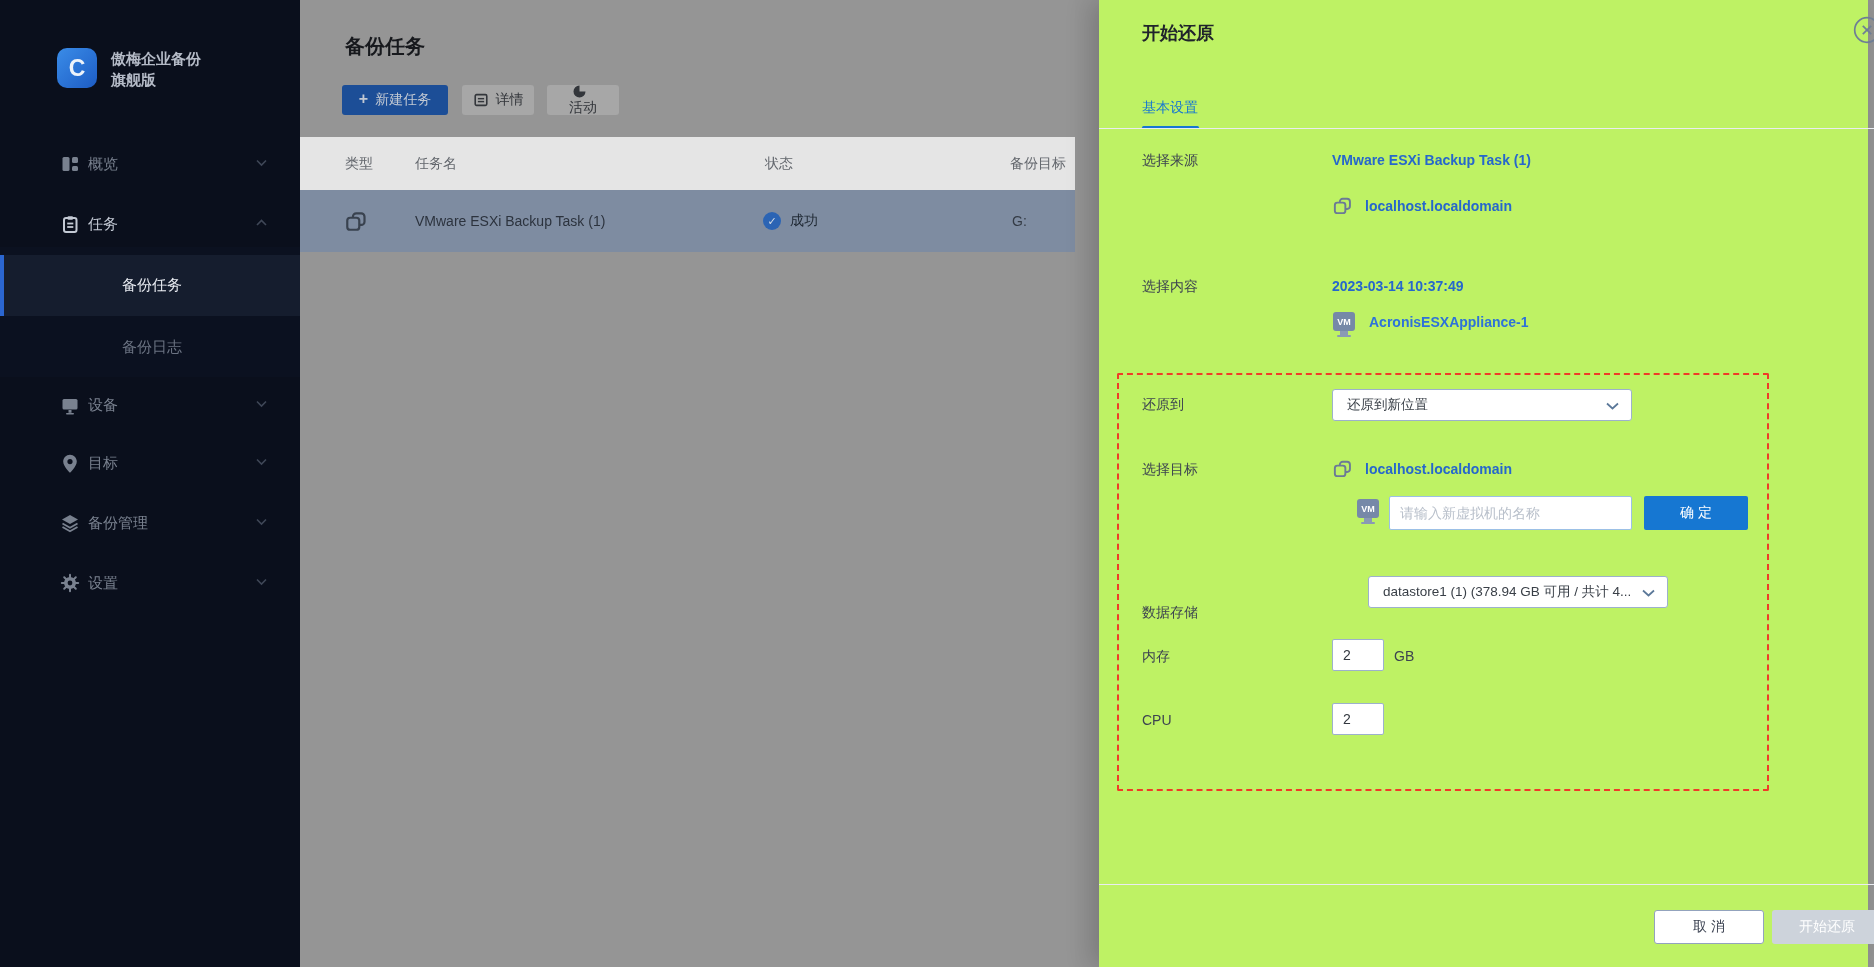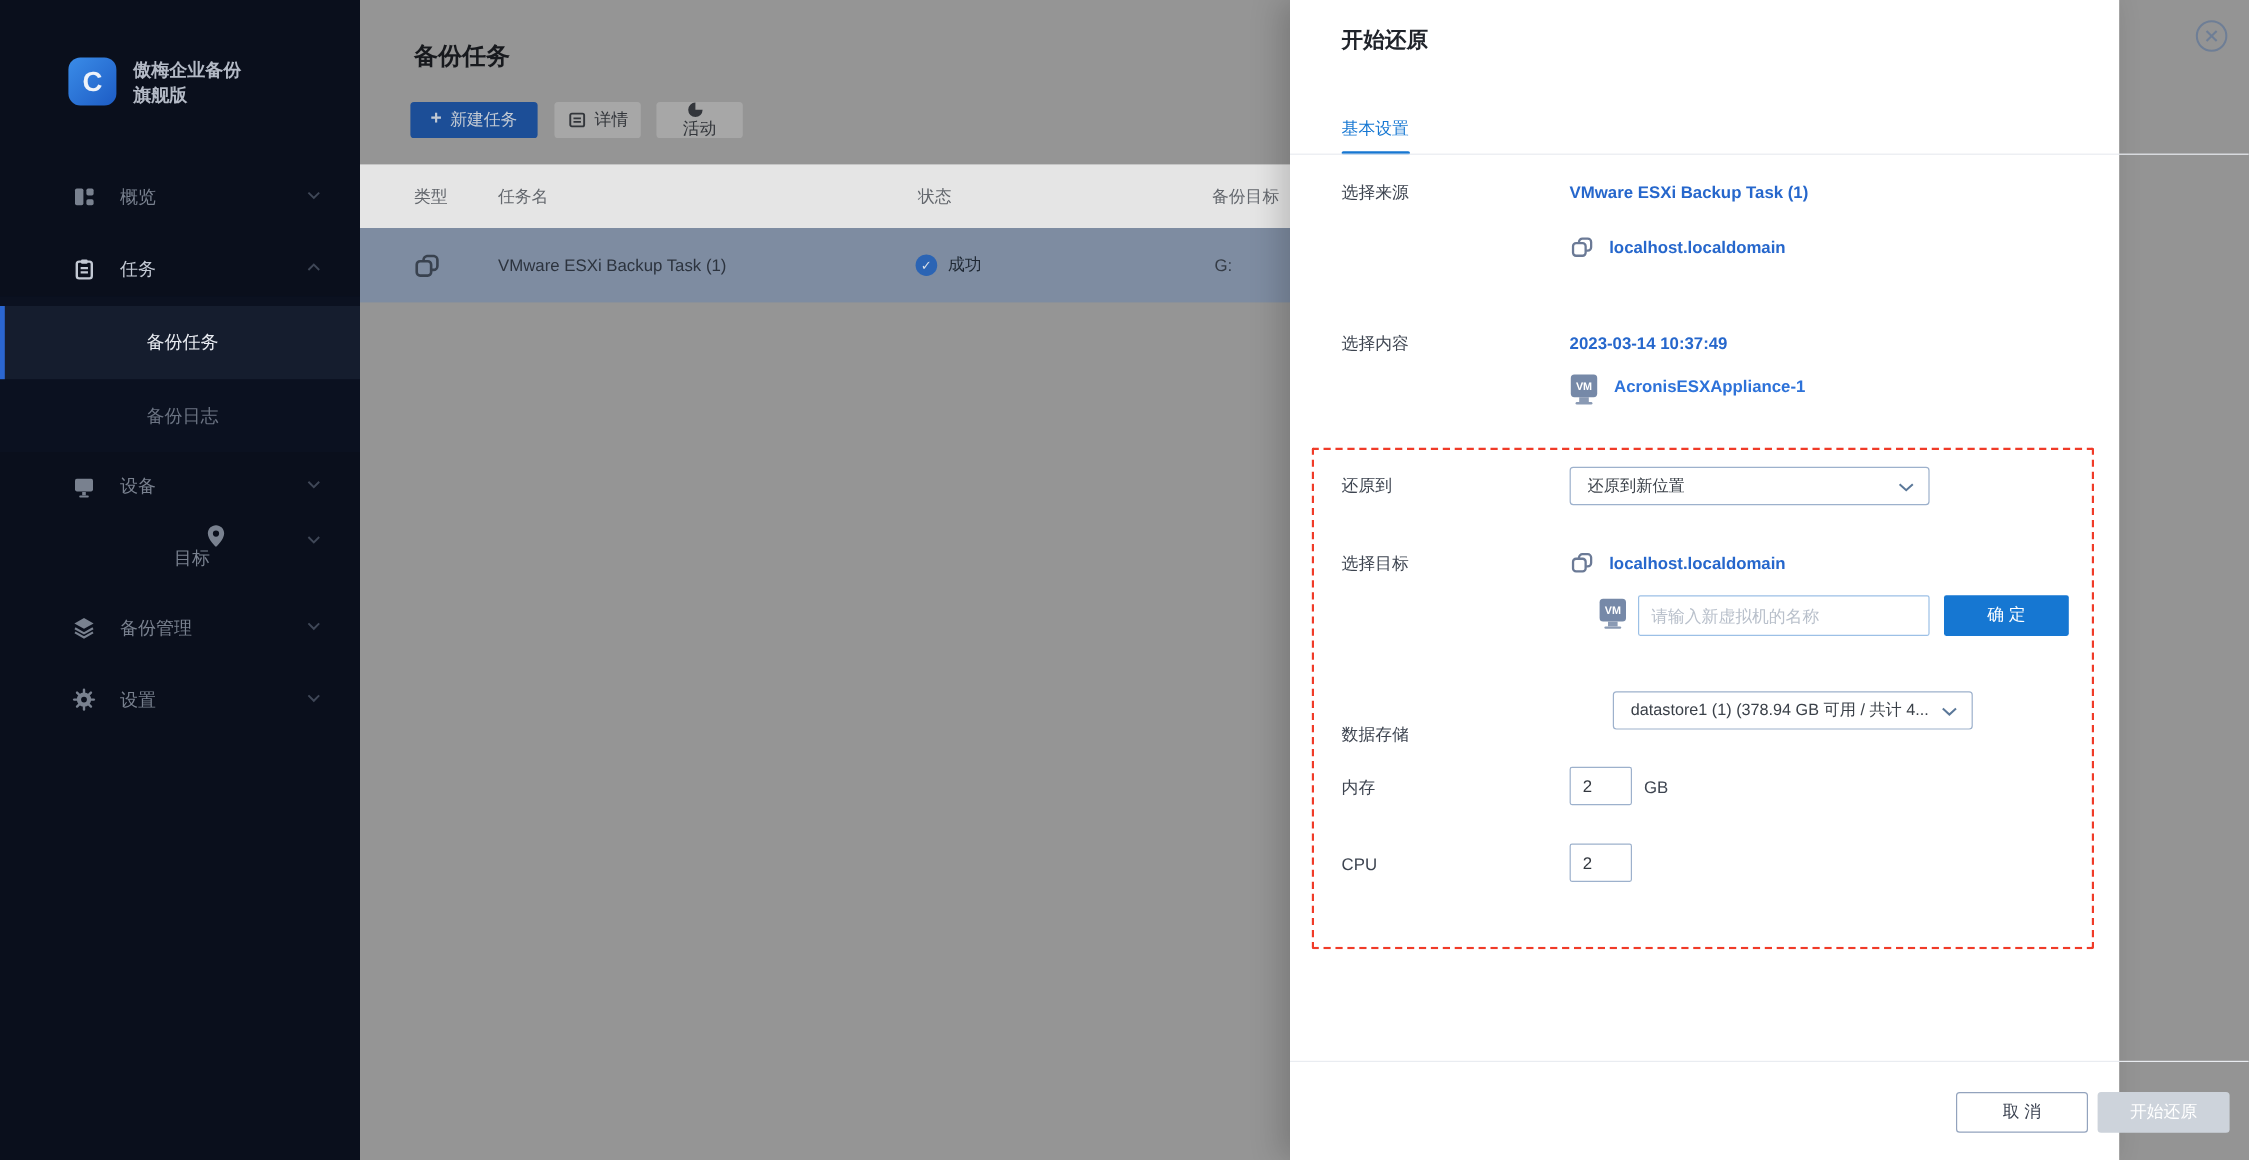--- a/index.html
+++ b/index.html
@@ -8,21 +8,21 @@
   .screen { position:relative; width:1874px; height:967px; }
 
   
   .sidebar { position:absolute; left:0; top:0; width:300px; height:967px; background:#0a0f1c; z-index:3; }
   .logo-row { position:absolute; left:57px; top:48px; display:flex; align-items:flex-start; }
   .logo-tile { width:40px; height:40px; border-radius:10px; background:linear-gradient(135deg,#3a8ce8,#1d5cc4);
                display:flex; align-items:center; justify-content:center; color:#eef3fa; font-size:23px; font-weight:bold; }
   .logo-text { margin-left:14px; color:#b4bac6; font-size:15px; font-weight:bold; line-height:21px; padding-top:0px; }
   .nav-item { position:absolute; left:0; width:300px; height:30px; display:flex; align-items:center; color:#79818f; font-size:15px; cursor:pointer; }
   .nav-item .nico { width:20px; height:20px; margin-left:60px; flex:0 0 auto; }
-  .nav-item .nlabel { margin-left:20px; }
+  .nav-item .nlabel { margin-left:8px; }
   .nav-item .chev { position:absolute; left:256px; top:10px; width:11px; height:8px; color:#3f4757; }
   .nav-item.bright { color:#c3c9d4; }
   .submenu-wrap { position:absolute; left:0; top:247px; width:300px; height:130px; background:#0b1120; }
   .subitem { position:absolute; left:0; width:300px; display:flex; align-items:center; font-size:15px; cursor:pointer; }
   .subitem .slabel { margin-left:122px; }
   .subitem.active { top:8px; height:61px; background:#151d2e; color:#e8ebf1; border-left:4px solid #2b66d0; }
   .subitem.active .slabel { margin-left:118px; }
   .subitem.plain { top:83px; height:34px; color:#6b7382; }
 
   
@@ -41,21 +41,21 @@
   .trow { position:absolute; left:0; top:190px; width:775px; height:62px; background:#7e8ca1; cursor:pointer; }
   .trow .rc { position:absolute; top:0; height:62px; display:flex; align-items:center; }
   .rc.r-type { left:44px; color:#39424f; }
   .rc.r-name { left:115px; font-size:14px; color:#2c333e; }
   .rc.r-status { left:463px; font-size:14px; color:#1f2833; }
   .rc.r-target { left:712px; font-size:14px; color:#343b45; }
   .status-badge { width:18px; height:18px; border-radius:50%; background:#2b64b4; color:#d6dde6; font-size:11px;
                   display:flex; align-items:center; justify-content:center; margin-right:9px; }
 
   
-  .drawer { position:absolute; left:1075px; top:0; width:691px; height:967px; background:#ffffff; z-index:5;
+  .drawer { position:absolute; left:1099px; top:0; width:769px; height:967px; background:#bef264; z-index:5;
             box-shadow:-8px 0 24px rgba(0,0,0,0.18); }
   .drawer-title { position:absolute; left:43px; top:21px; font-size:18px; font-weight:bold; color:#20242b; }
   .close-btn { position:absolute; left:753px; top:15px; width:30px; height:30px; color:#6e7e96; cursor:pointer; }
   .tab { position:absolute; left:43px; top:99px; font-size:14px; color:#1677d2; cursor:pointer; }
   .tab-underline { position:absolute; left:43px; top:126px; width:57px; height:3px; background:#1677d2; border-radius:2px; }
   .tab-divider { position:absolute; left:0; top:128px; width:799px; height:1px; background:#e9ecf1; }
   .flabel { position:absolute; left:43px; font-size:14px; color:#3d4450; }
   .blink { position:absolute; font-size:14px; font-weight:bold; color:#2667cc; cursor:pointer; }
   .host-line { position:absolute; display:flex; align-items:center; cursor:pointer; }
   .host-line .hico { width:21px; height:21px; color:#6b7a96; margin-right:12px; }
@@ -150,21 +150,21 @@
           </svg>
       </span>
       <span class="nlabel">设备</span>
       <span class="chev">
         <svg viewBox="0 0 11 8" width="11" height="8">
             <polyline points="1,1.5 5.5,6 10,1.5" fill="none" stroke="currentColor" stroke-width="1.6"></polyline>
           </svg>
       </span>
     </div>
 
-    <div class="nav-item" style="top:436px;flex-direction:column;">
+    <div class="nav-item" style="top:448px;">
       <span class="nico">
         <svg viewBox="0 0 20 20" width="20" height="20">
             <path d="M10 1.8 C6.2 1.8 3.2 4.8 3.2 8.6 c0 5 6.8 11.2 6.8 11.2 s6.8-6.2 6.8-11.2 C16.8 4.8 13.8 1.8 10 1.8 z M10 11.2 a2.6 2.6 0 1 1 0-5.2 a2.6 2.6 0 0 1 0 5.2 z" fill="currentColor" fill-rule="evenodd"></path>
           </svg>
       </span>
       <span class="nlabel">目标</span>
       <span class="chev">
         <svg viewBox="0 0 11 8" width="11" height="8">
             <polyline points="1,1.5 5.5,6 10,1.5" fill="none" stroke="currentColor" stroke-width="1.6"></polyline>
           </svg>

